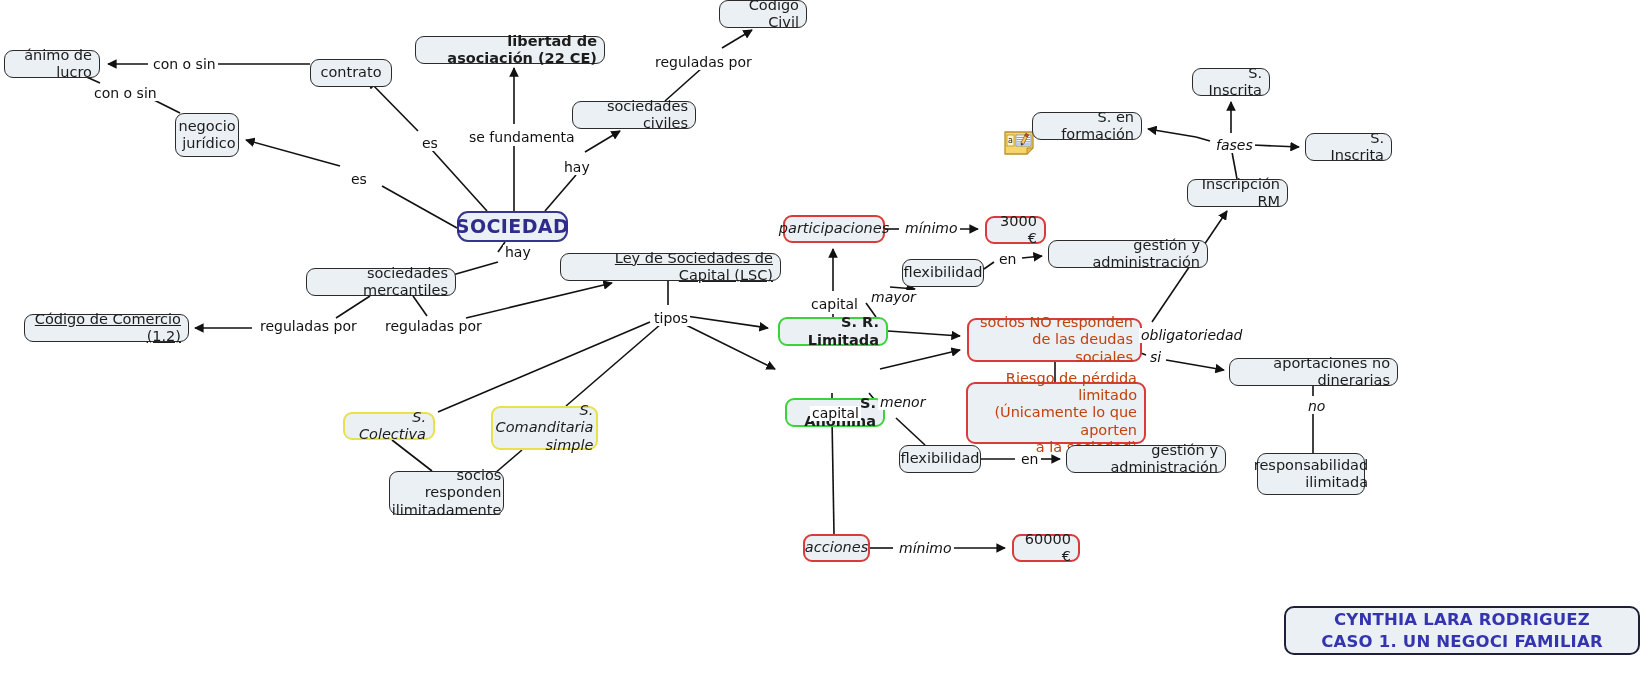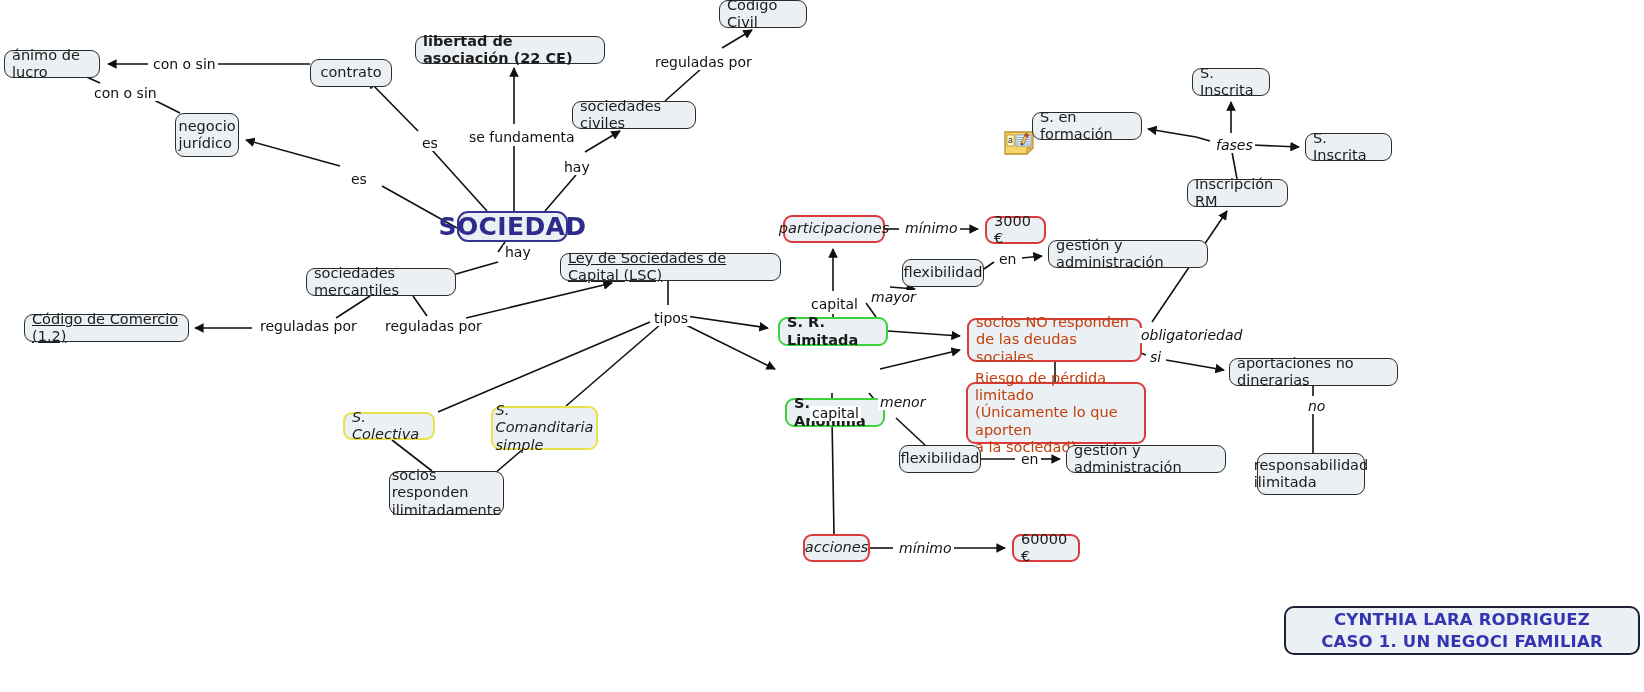--- a/index.html
+++ b/index.html
@@ -25,34 +25,34 @@
   
   .node{
     position:absolute;
     box-sizing:border-box;
     background:#eaf0f3;
     border:1.6px solid #2b2b2b;
     border-radius:9px;
     display:flex;
     align-items:center;
     justify-content:center;
-    text-align:left;
+    text-align:right;
     color:#1c1c1c;
     font-size:14.5px;
     line-height:1.18;
     padding:3px 7px;
     white-space:pre-line;
   }
   .node.green{ border-color:#3ad43a; border-width:2px; font-weight:bold; }
   .node.red{ border-color:#d93a3a; border-width:2px; }
   .node.red-text{ color:#c2410c; }
   .node.yellow{ border-color:#e8e24a; border-width:2px; font-style:italic; }
   .node.navy{
     border-color:#36348f; border-width:2.4px; border-radius:11px;
-    color:#2e2b8c; font-weight:bold; font-size:25px; letter-spacing:.4px;
+    color:#2e2b8c; font-weight:bold; font-size:19px; letter-spacing:.4px;
   }
   .node.underline{ text-decoration:underline; }
   .node.italic{ font-style:italic; }
   .node.sig{
     border-color:#1f1f3a; border-width:2.2px; border-radius:10px;
     color:#3434b0; font-weight:bold; font-size:16.5px; letter-spacing:.2px;
     line-height:1.3;
   }
   
   .lbl{

